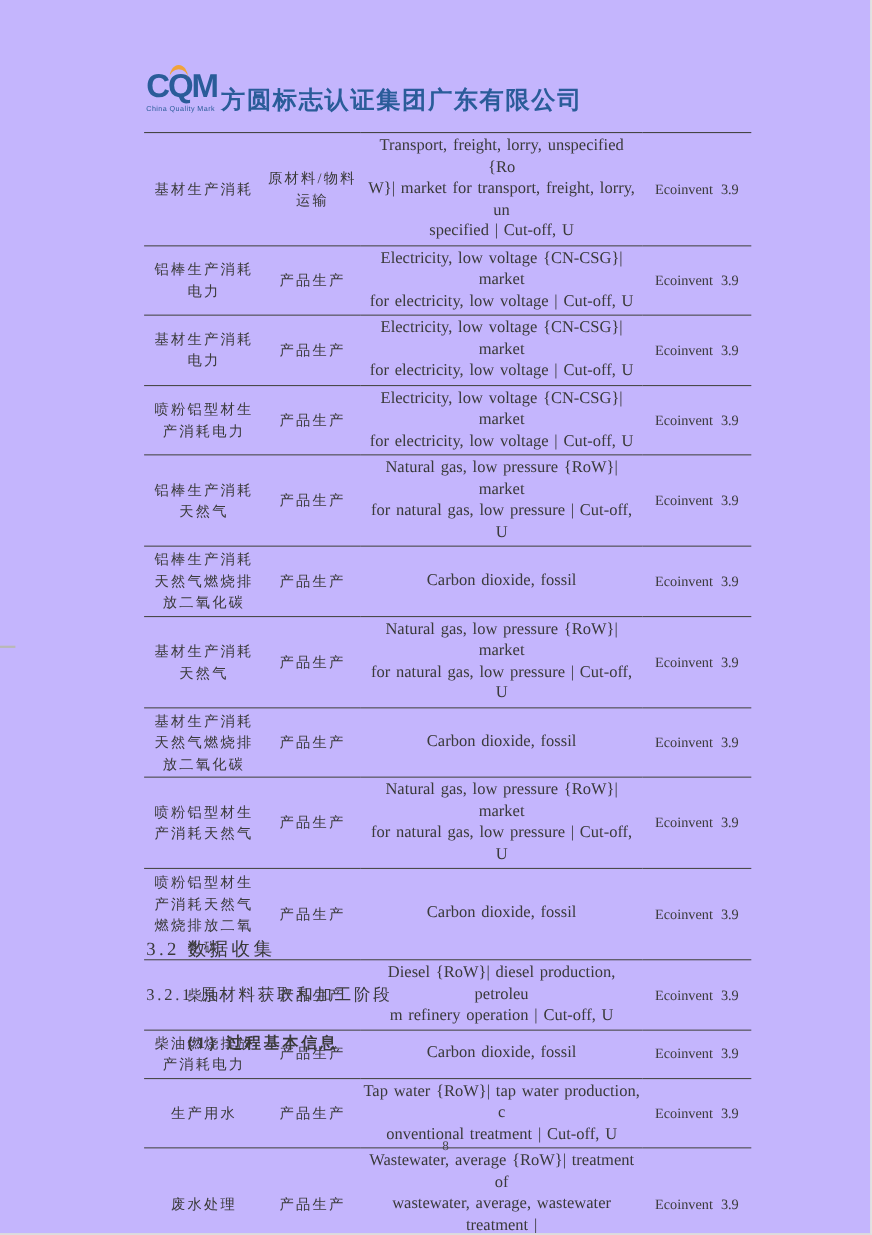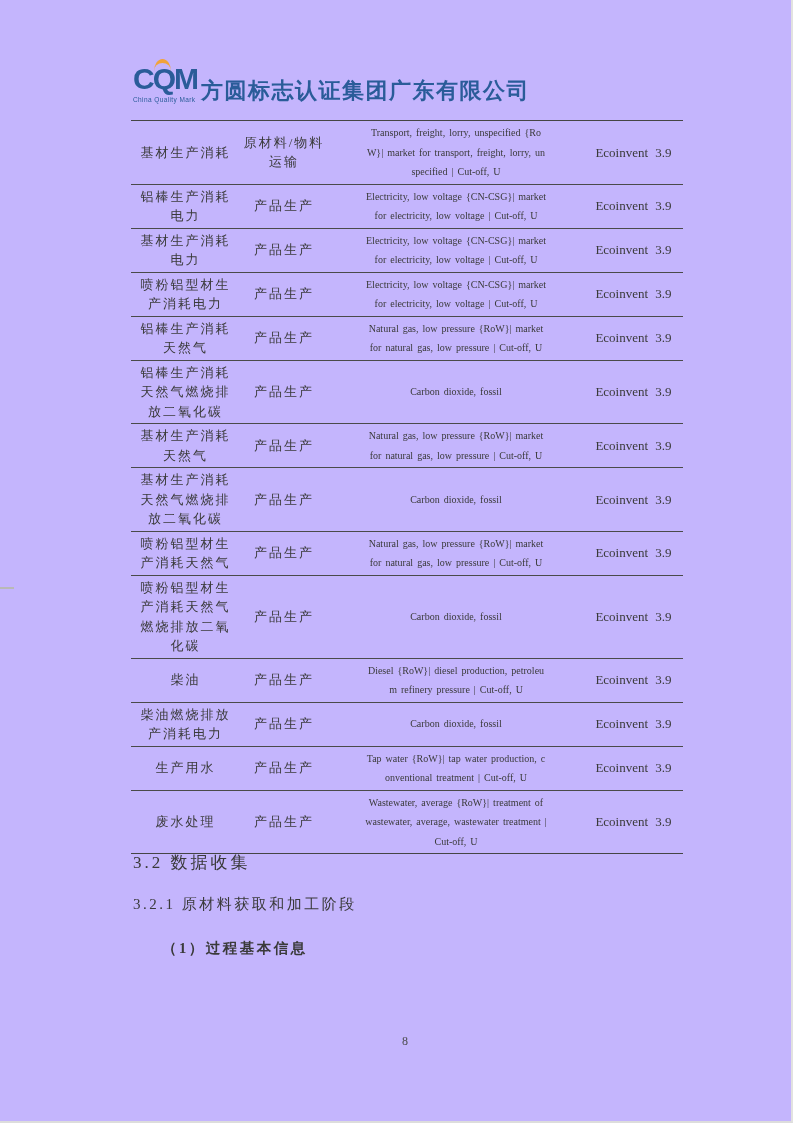--- a/index.html
+++ b/index.html
@@ -54,21 +54,21 @@
   }
   table.lci td {
     padding: 2px 2px;
     text-align: center; vertical-align: middle;
     white-space: pre-line;
     overflow: hidden;
   }
   table.lci tr:not(:last-child) td { border-bottom: 1px solid #4a4a4a; }
   td.c1 { width: 105px; letter-spacing: 2px; }
   td.c2 { width: 84px;  letter-spacing: 2px; font-family: Liberation Serif, serif; }
-  td.c3 { width: 252px; font-size: 10px; word-spacing: 1.5px; }
+  td.c3 { width: 252px; font-size: 15px; word-spacing: 1.5px; }
   td.c4 { width: 95px;  word-spacing: 4px; }
 
   
   .sections { position: absolute; left: 131px; top: 847px; width: 540px; }
   .h-32 {
     font-size: 17px; font-weight: normal; letter-spacing: 3px;
     margin: 4px 0 0 2px; color: #3a3a3a;
   }
   .h-321 {
     font-size: 15px; font-weight: normal; letter-spacing: 2.5px;
@@ -183,21 +183,21 @@
 燃烧排放二氧
 化碳</td>
         <td class="c2">产品生产</td>
         <td class="c3">Carbon dioxide, fossil</td>
         <td class="c4">Ecoinvent 3.9</td>
       </tr>
       <tr>
         <td class="c1">柴油</td>
         <td class="c2">产品生产</td>
         <td class="c3">Diesel {RoW}| diesel production, petroleu
-m refinery pressure | Cut-off, U</td>
+m refinery operation | Cut-off, U</td>
         <td class="c4">Ecoinvent 3.9</td>
       </tr>
       <tr>
         <td class="c1">柴油燃烧排放
 产消耗电力</td>
         <td class="c2">产品生产</td>
         <td class="c3">Carbon dioxide, fossil</td>
         <td class="c4">Ecoinvent 3.9</td>
       </tr>
       <tr>

